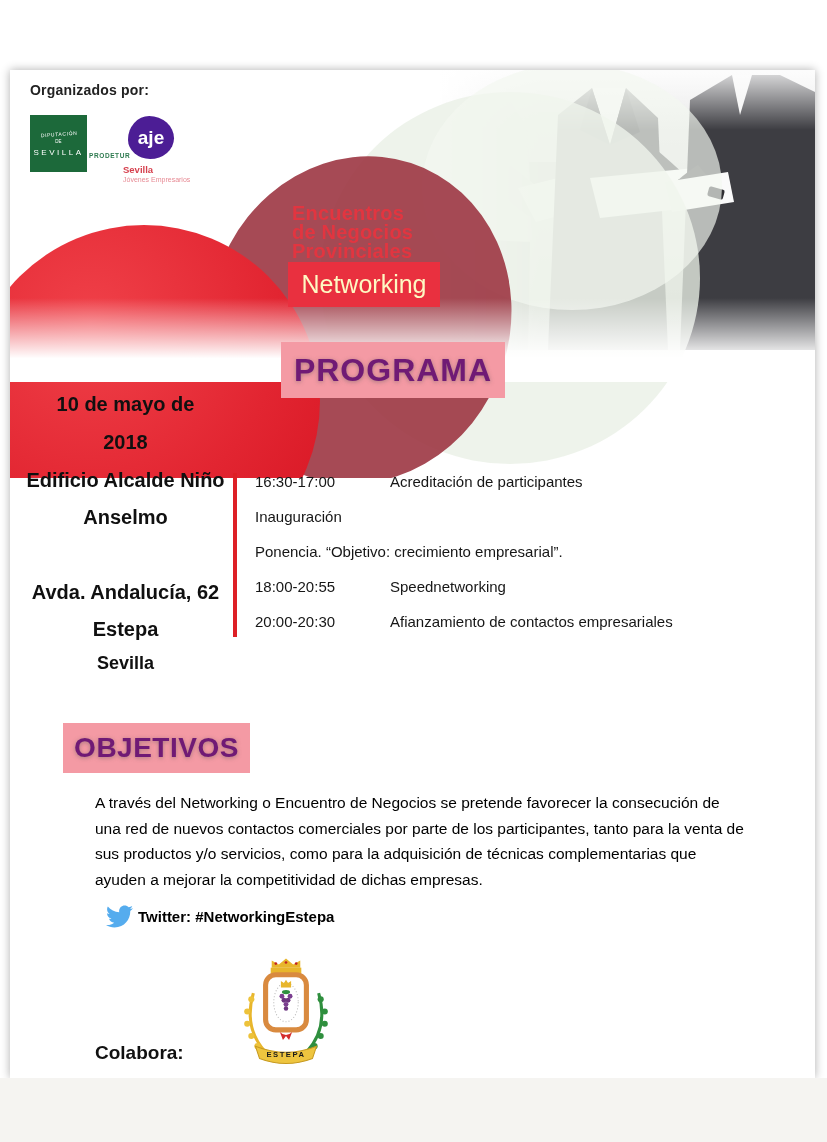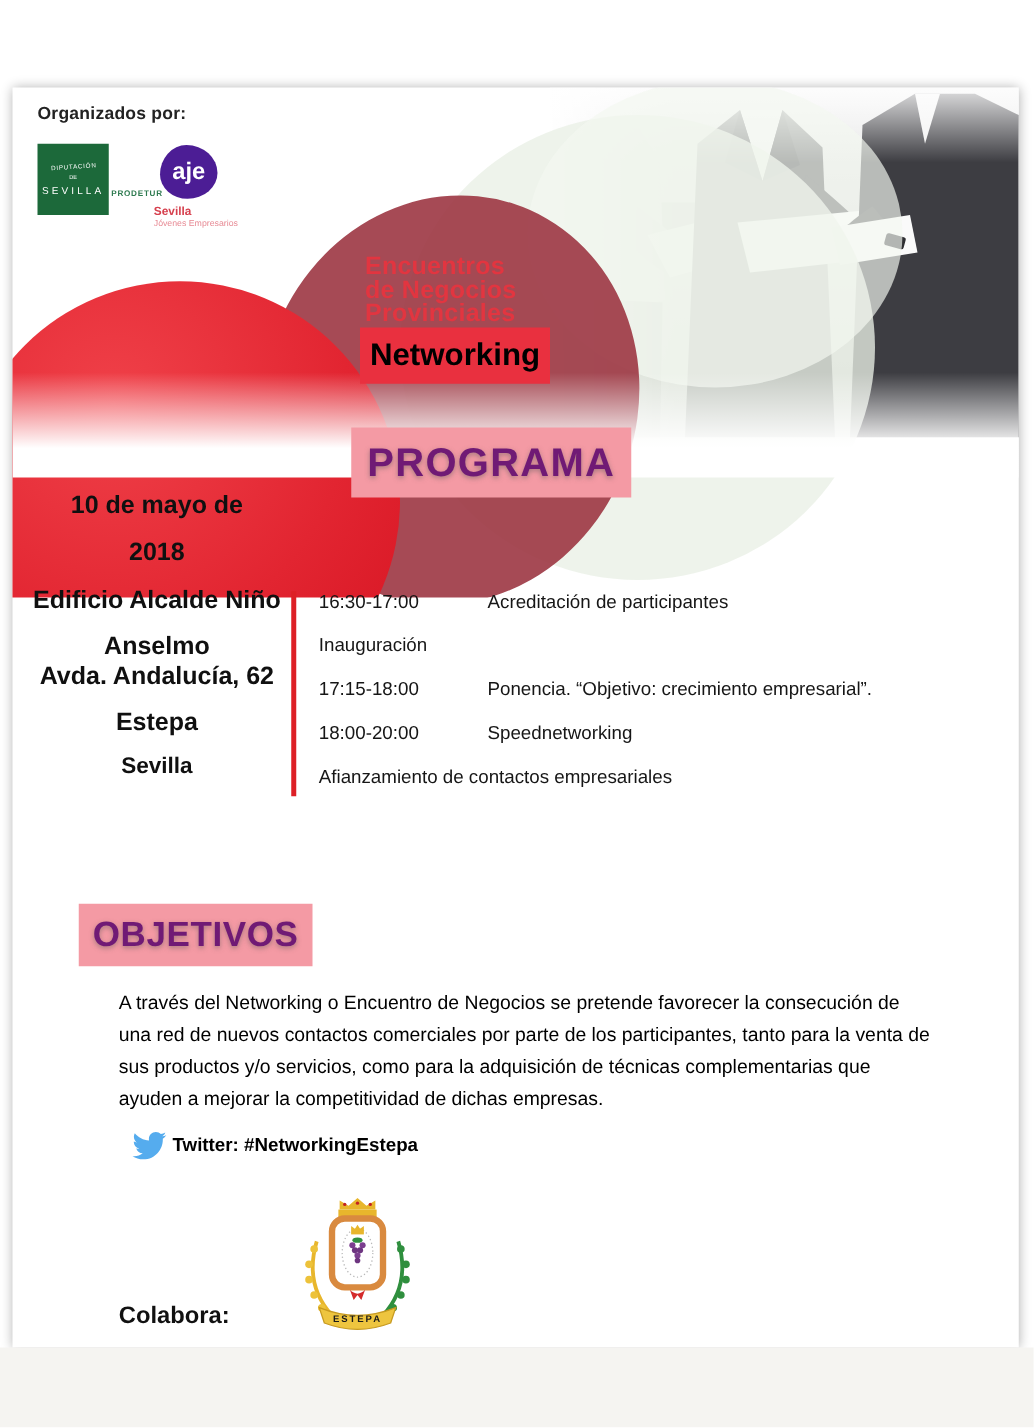--- a/index.html
+++ b/index.html
@@ -28,32 +28,32 @@
   .dipu-mid{font-size:4.5px;margin-top:3px}
   .dipu-bot{font-size:8px;letter-spacing:2.5px;margin-top:4px}
   .prodetur{position:absolute;left:79px;top:82px;font-size:6.5px;font-weight:bold;color:#2d7a4f;letter-spacing:.6px}
   .aje-blob{position:absolute;left:118px;top:46px;width:46px;height:43px;background:#4c1d95;
         border-radius:46% 54% 52% 48%/55% 52% 48% 45%;color:#fff;font-weight:bold;font-size:19px;
         display:flex;align-items:center;justify-content:center}
   .aje-city{position:absolute;left:113px;top:94px;font-size:9.5px;font-weight:bold;color:#d6404e}
   .aje-sub{position:absolute;left:113px;top:106px;font-size:7px;color:#e78a94}
   .event-title{position:absolute;left:282px;top:134px;font-size:20px;line-height:19px;font-weight:bold;
         color:#e23540;z-index:5;letter-spacing:.2px}
-  .badge{position:absolute;left:278px;top:192px;width:152px;height:45px;background:#e9303f;color:#000000;
-        font-weight:bold;font-size:25px;display:flex;align-items:center;justify-content:center;z-index:5}
+  .badge{position:absolute;left:278px;top:192px;width:152px;height:45px;background:#e9303f;color:#fef9c3;
+        font-weight:normal;font-size:25px;display:flex;align-items:center;justify-content:center;z-index:5}
   .tagline{position:absolute;left:487px;top:186px;width:320px;text-align:center;font-size:27px;
         line-height:30px;font-weight:bold;color:#3b3b3b;z-index:5}
   .banner{background:#f49aa4;color:#701a75;font-weight:bold;display:flex;align-items:center;justify-content:center;
         text-shadow:0 1px 4px rgba(90,90,90,.5)}
   .programa-banner{position:absolute;left:271px;top:272px;width:224px;height:56px;font-size:32px;
         letter-spacing:1px;z-index:6}
   
   .info{position:absolute;left:8px;top:322px;width:215px;text-align:center;font-weight:bold;color:#101010}
   .info div{font-size:20px;line-height:24px}
-  .m14{margin-bottom:14px}.m13{margin-bottom:13px}.m51{}.m10{margin-bottom:10px}
+  .m14{margin-bottom:14px}.m13{margin-bottom:13px}.m51{margin-bottom:51px}.m10{margin-bottom:10px}
   .info .province{font-size:18px}
   .divider{position:absolute;left:223px;top:403px;width:4px;height:164px;background:#dd1f26}
   .schedule{position:absolute;left:245px;top:398px;width:545px;font-size:15px;color:#161616}
   .schedule .row{display:flex;height:35px;padding-top:5px;box-sizing:border-box}
   .schedule .time{width:135px;flex:none}
   .objetivos-banner{position:absolute;left:53px;top:653px;width:187px;height:50px;font-size:28px;letter-spacing:.5px}
   .objetivos-text{position:absolute;left:85px;top:720px;width:652px;margin:0;font-size:15.5px;
         line-height:25.5px;color:#000}
   .twitter{position:absolute;left:93px;top:833px;display:flex;align-items:center;gap:2px}
   .twitter svg{width:33px;height:27px;flex:none}
@@ -157,30 +157,30 @@
       <div class="row">
         <span class="time">16:30-17:00</span>
         <span class="act">Acreditación de participantes</span>
       </div>
 
       <div class="row">
         <span class="act">Inauguración</span>
       </div>
 
       <div class="row">
-        <span class="time">17:15-18:00</span>
         <span class="act">Ponencia. “Objetivo: crecimiento empresarial”.</span>
       </div>
 
       <div class="row">
-        <span class="time">18:00-20:00</span>
+        <span class="time">18:00-20:55</span>
         <span class="act">Speednetworking</span>
       </div>
 
       <div class="row">
+        <span class="time">20:00-20:30</span>
         <span class="act">Afianzamiento de contactos empresariales</span>
       </div>
     </div>
 
   <div class="banner objetivos-banner">OBJETIVOS</div>
   <p class="objetivos-text">A través del Networking o Encuentro de Negocios se pretende favorecer la consecución de una red de nuevos contactos comerciales por parte de los participantes, tanto para la venta de sus productos y/o servicios, como para la adquisición de técnicas complementarias que ayuden a mejorar la competitividad de dichas empresas.</p>
 
   <div class="twitter">
     <svg viewBox="0 0 24 24">
       <path fill="#55acee" d="M23.954 4.569c-.885.389-1.83.654-2.825.775 1.014-.611 1.794-1.574 2.163-2.723-.951.555-2.005.959-3.127 1.184-.896-.959-2.173-1.559-3.591-1.559-2.717 0-4.92 2.203-4.92 4.917 0 .39.045.765.127 1.124-4.09-.205-7.715-2.169-10.141-5.138-.427.722-.666 1.561-.666 2.475 0 1.71.87 3.213 2.188 4.096-.807-.026-1.566-.248-2.228-.616v.061c0 2.385 1.693 4.374 3.946 4.827-.413.111-.849.171-1.296.171-.314 0-.615-.03-.916-.086.631 1.953 2.445 3.377 4.604 3.417-1.68 1.319-3.809 2.105-6.102 2.105-.39 0-.779-.023-1.17-.067 2.189 1.394 4.768 2.209 7.557 2.209 9.054 0 13.999-7.496 13.999-13.986 0-.209 0-.42-.015-.63.961-.689 1.8-1.56 2.46-2.548z"></path>

